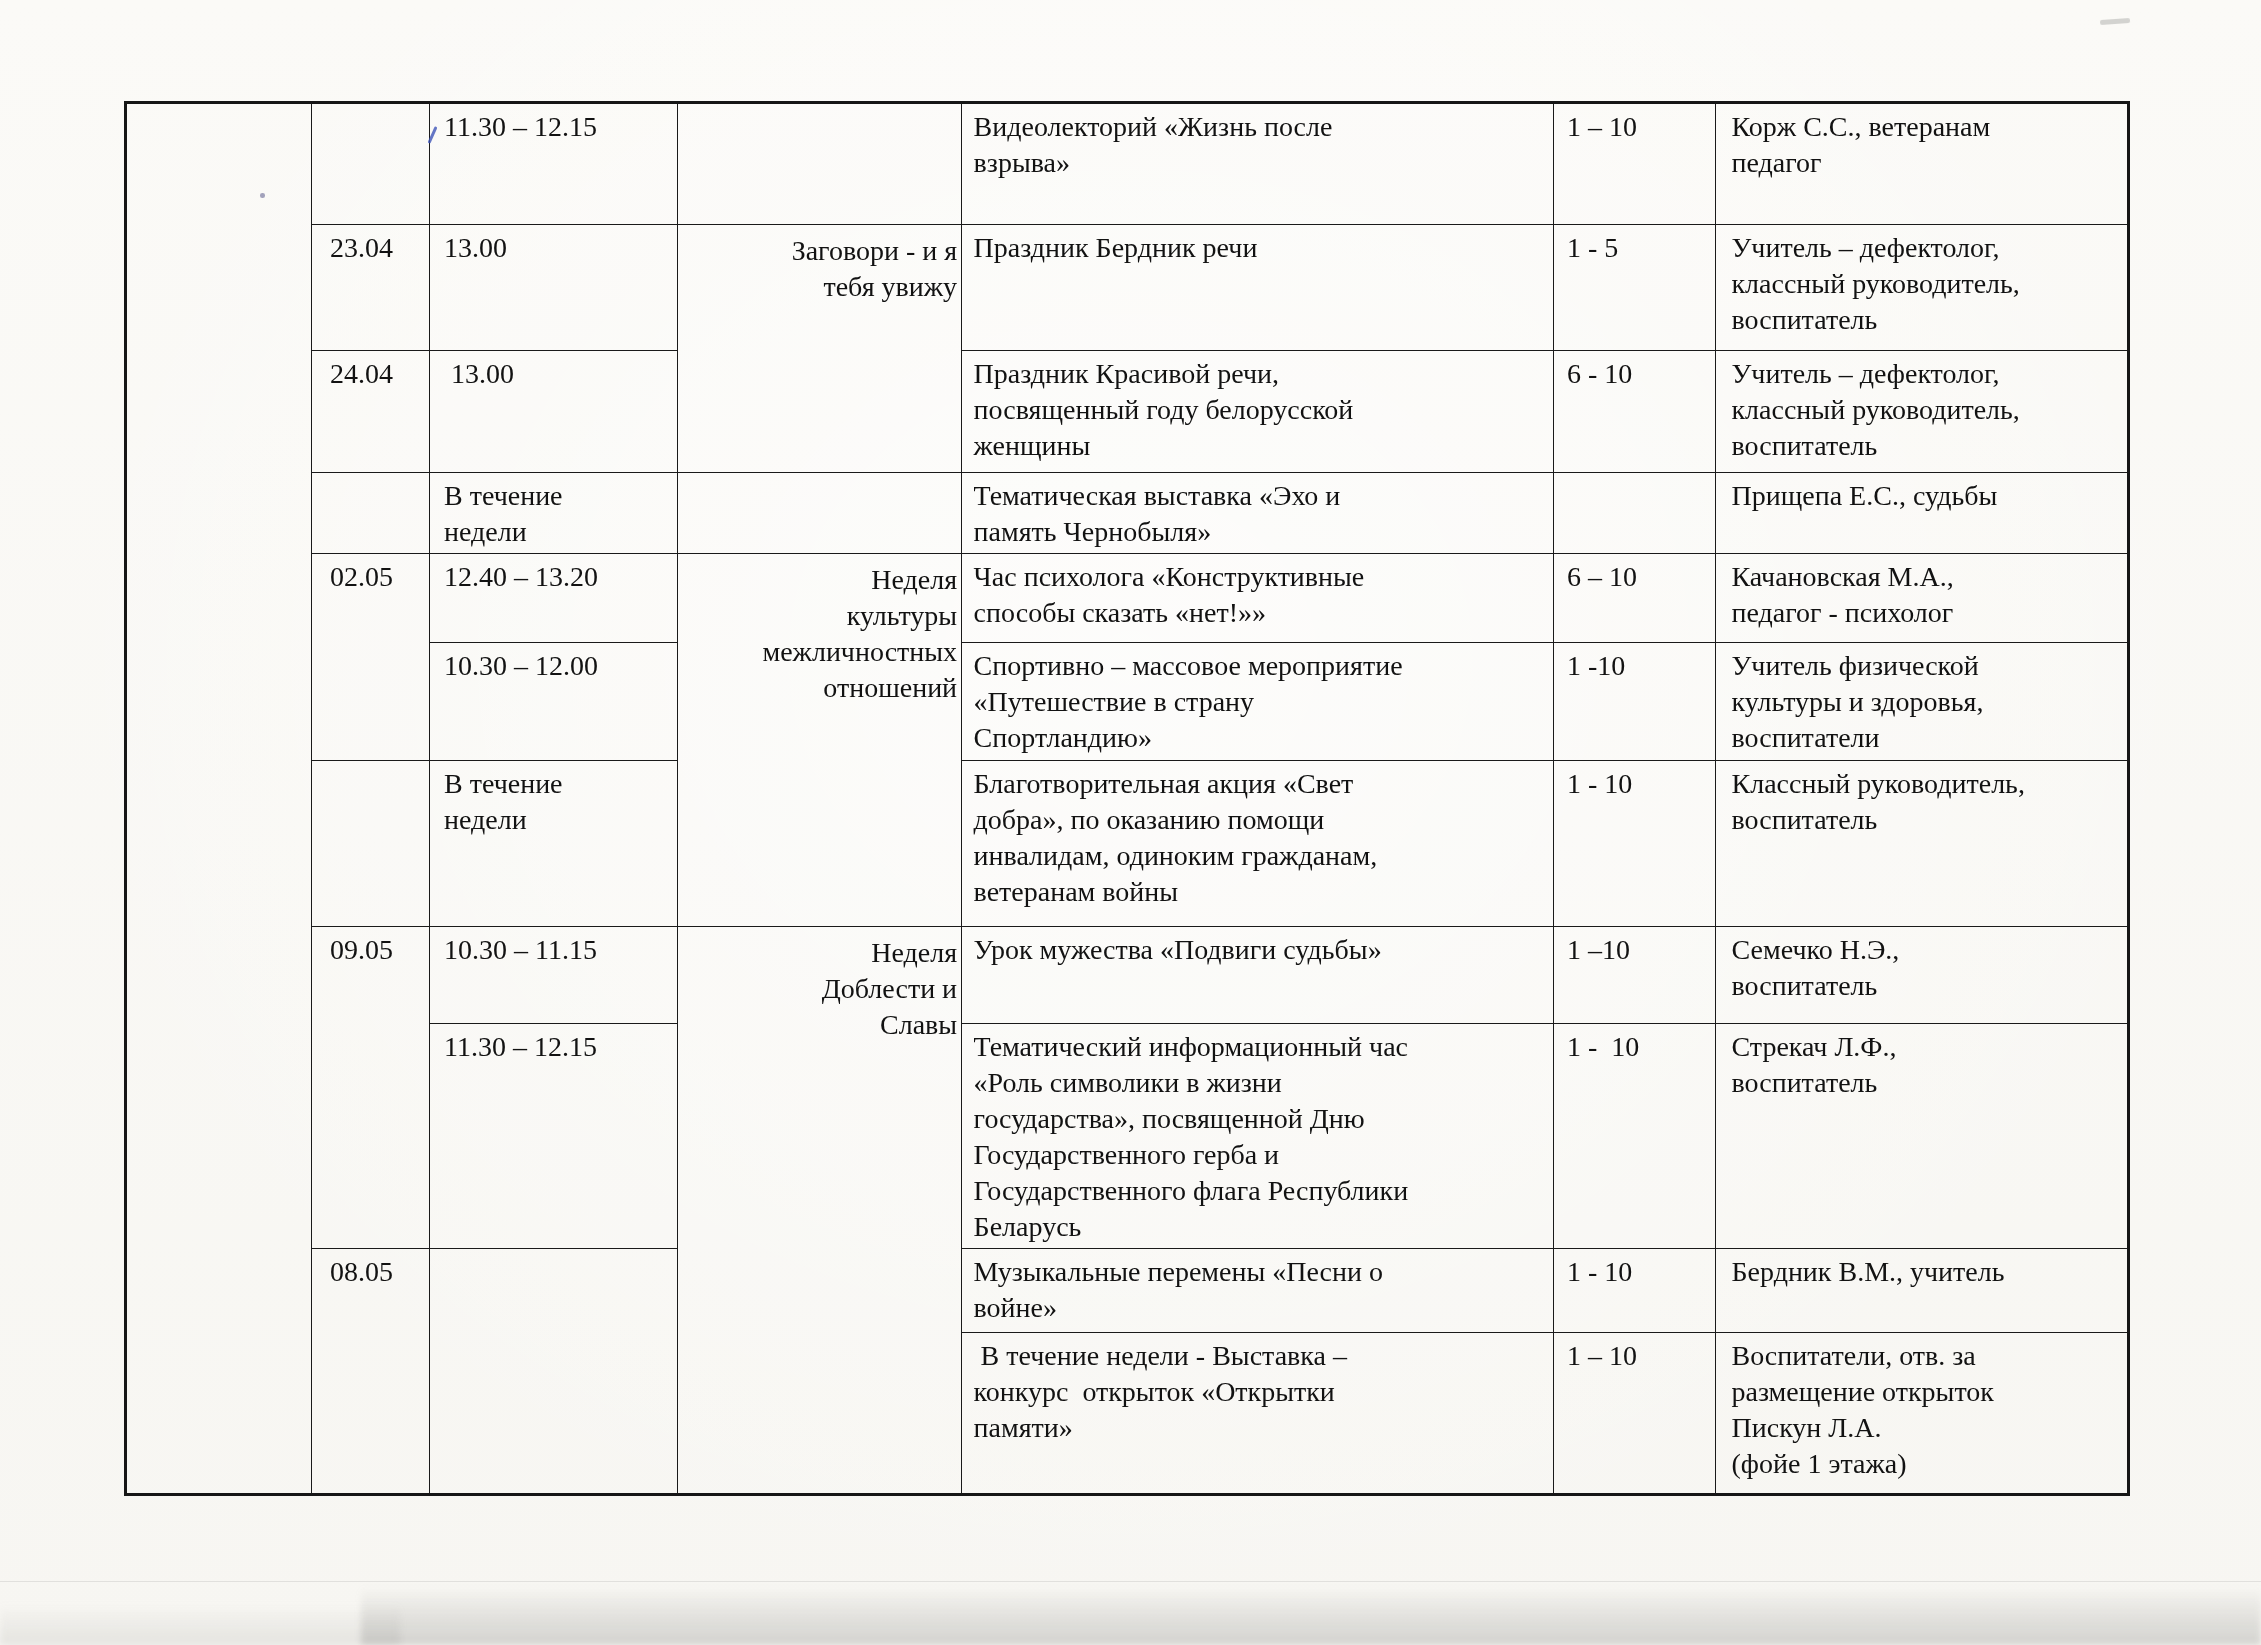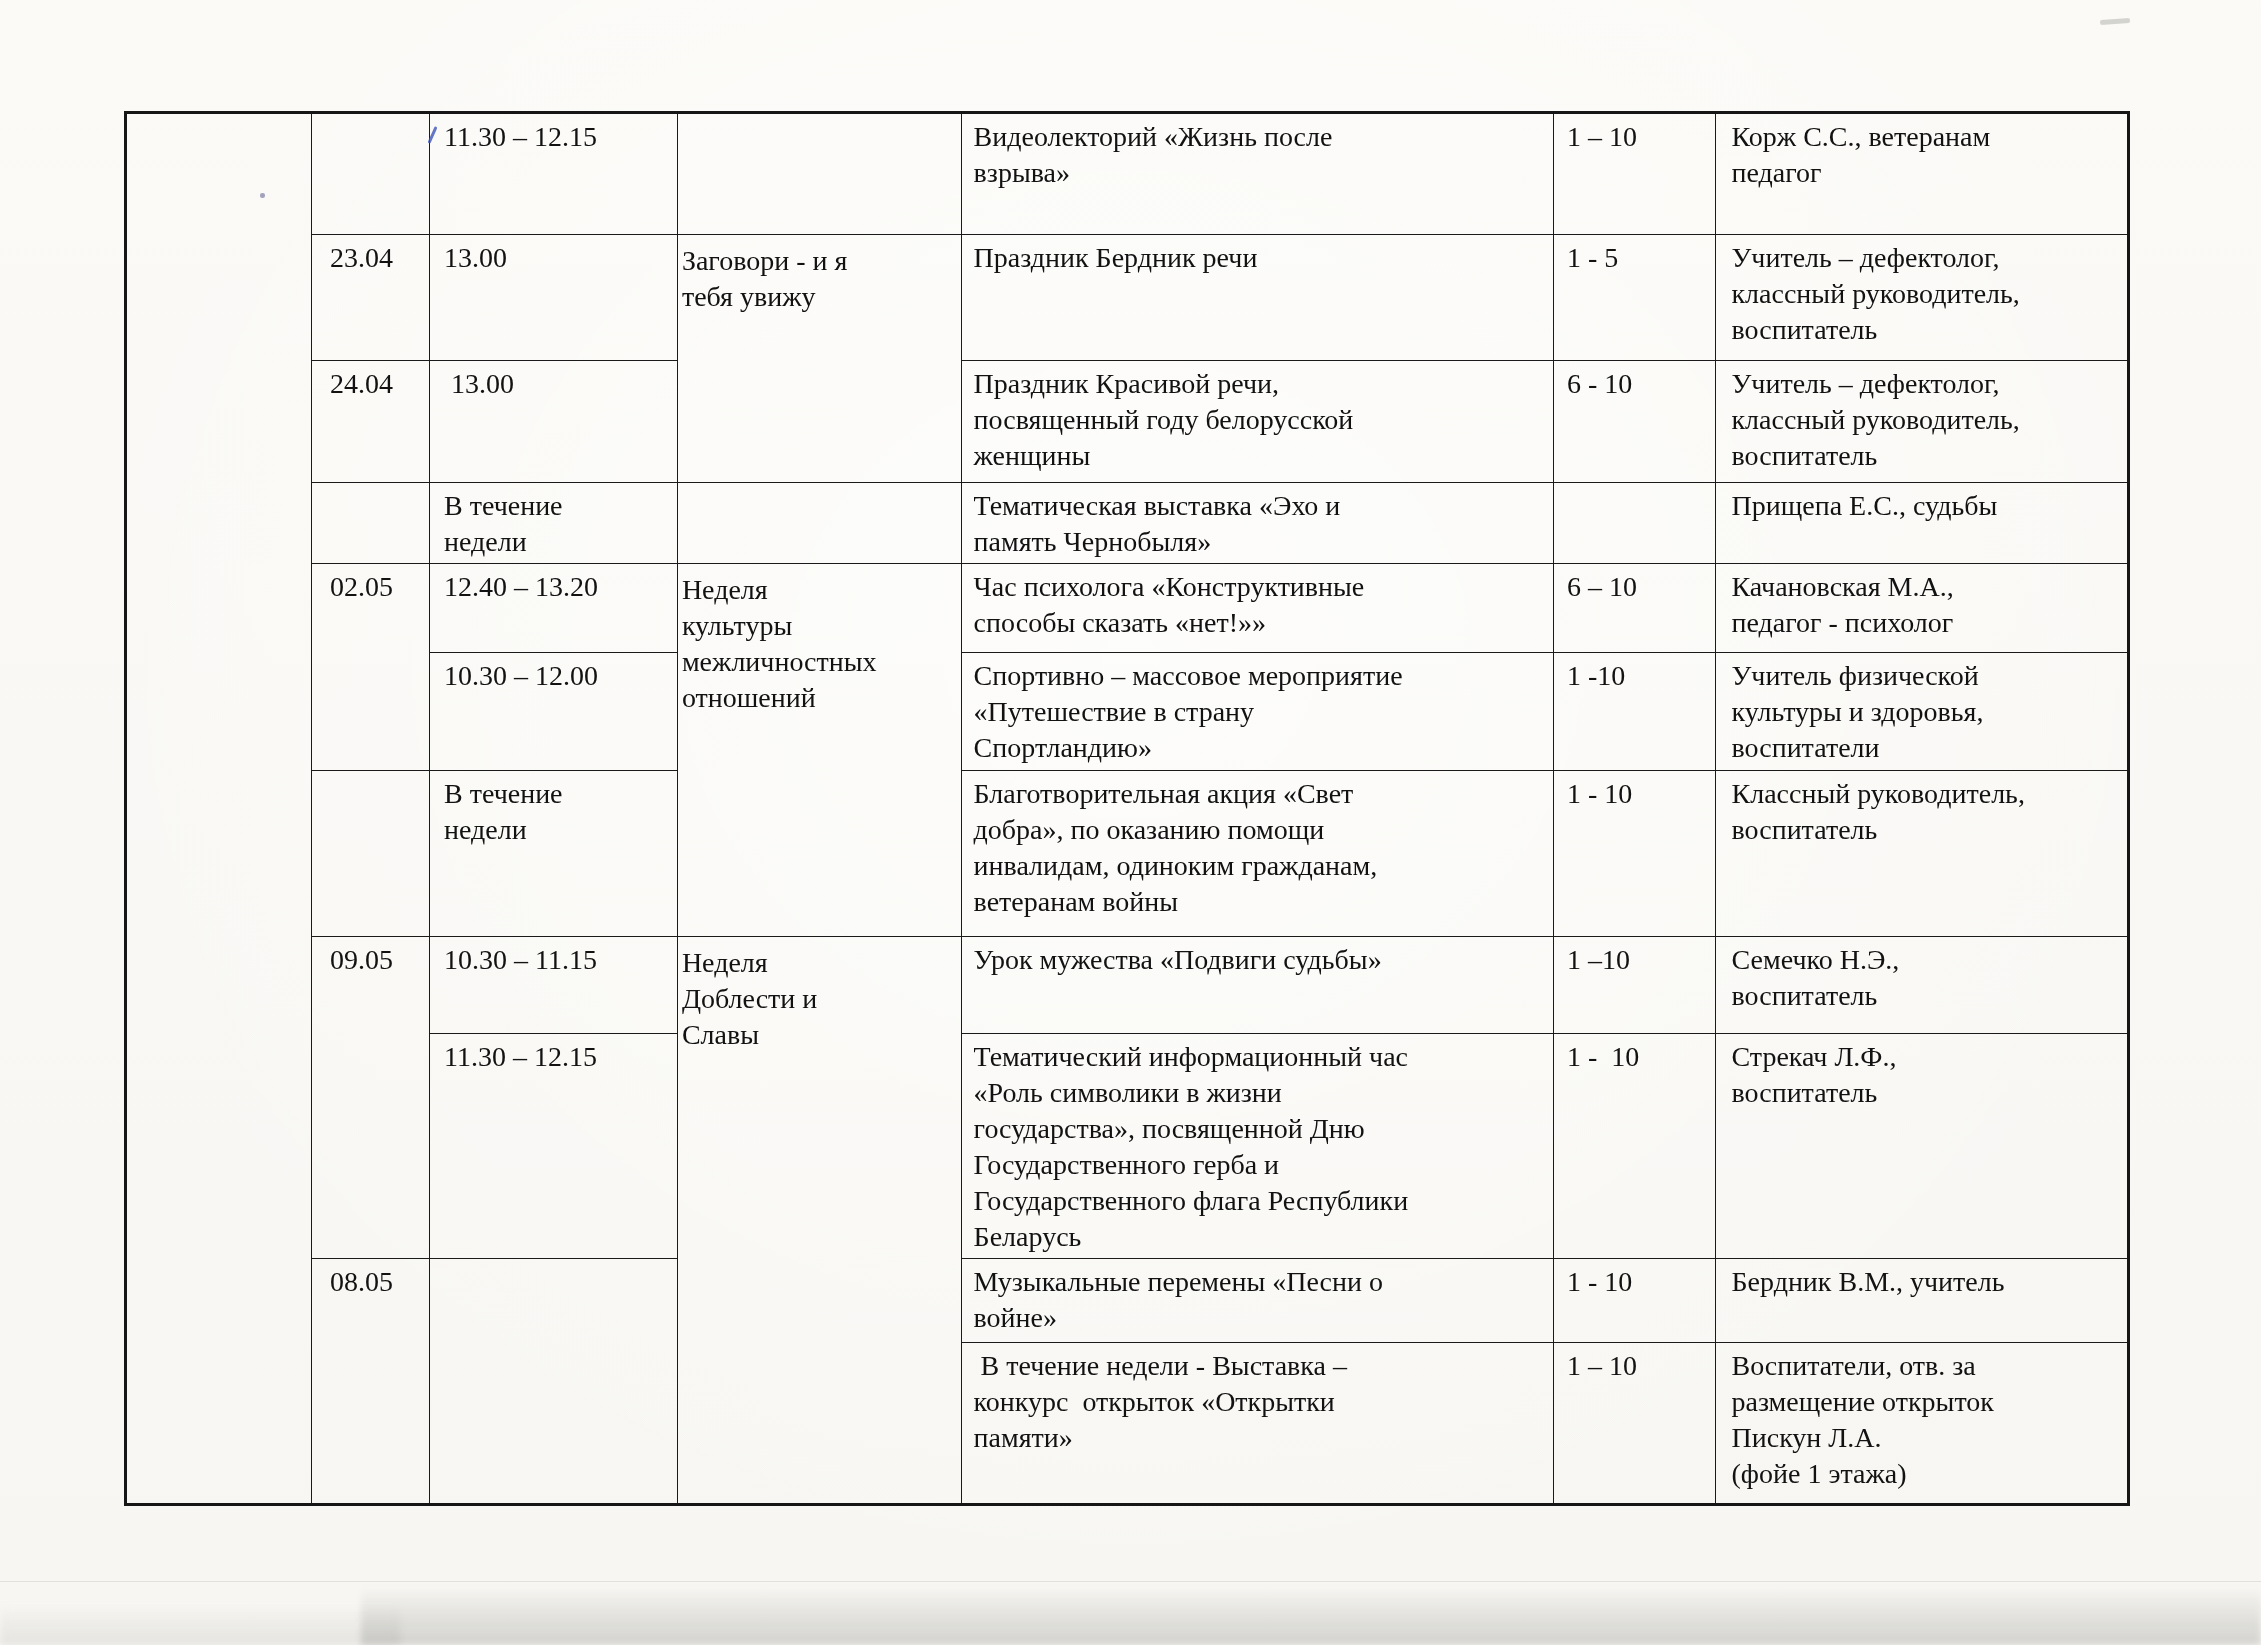--- a/index.html
+++ b/index.html
@@ -18,41 +18,41 @@
   .page {
     position: absolute;
     inset: 0;
     background:
       radial-gradient(ellipse at 50% 40%, rgba(255,255,255,0.6), rgba(0,0,0,0) 70%),
       linear-gradient(#fbfaf7, #f7f6f2);
   }
   .table-wrap {
     position: absolute;
     left: 124px;
-    top: 111px;
+    top: 101px;
   }
   table.schedule {
     border-collapse: collapse;
     table-layout: fixed;
     width: 2005px;
     border: 3.2px solid #161616;
   }
   table.schedule td {
     border: 1.9px solid #1a1a1a;
     vertical-align: top;
     font-size: 28px;
     line-height: 36px;
     white-space: pre-wrap;
     overflow: hidden;
     word-break: normal;
   }
   td.c-spacer { }
   td.c-date  { padding: 5.2px 2.6px 2.6px 18px; }
   td.c-time  { padding: 5.2px 5.2px 2.6px 14px; }
-  td.c-theme { text-align: left; padding: 7.7px 3.9px 2.6px 3.9px; line-height: 40px; }
+  td.c-theme { text-align: right; padding: 7.7px 3.9px 2.6px 3.9px; line-height: 40px; }
   td.c-event { padding: 5.2px 9px 2.6px 11.6px; }
   td.c-grades{ padding: 5.2px 3.9px 2.6px 13px; }
   td.c-resp  { padding: 5.2px 6.4px 2.6px 15.5px; }
 
   
   .pen-tick {
     position: absolute;
     left: 431px;
     top: 126px;
     width: 3.2px;

